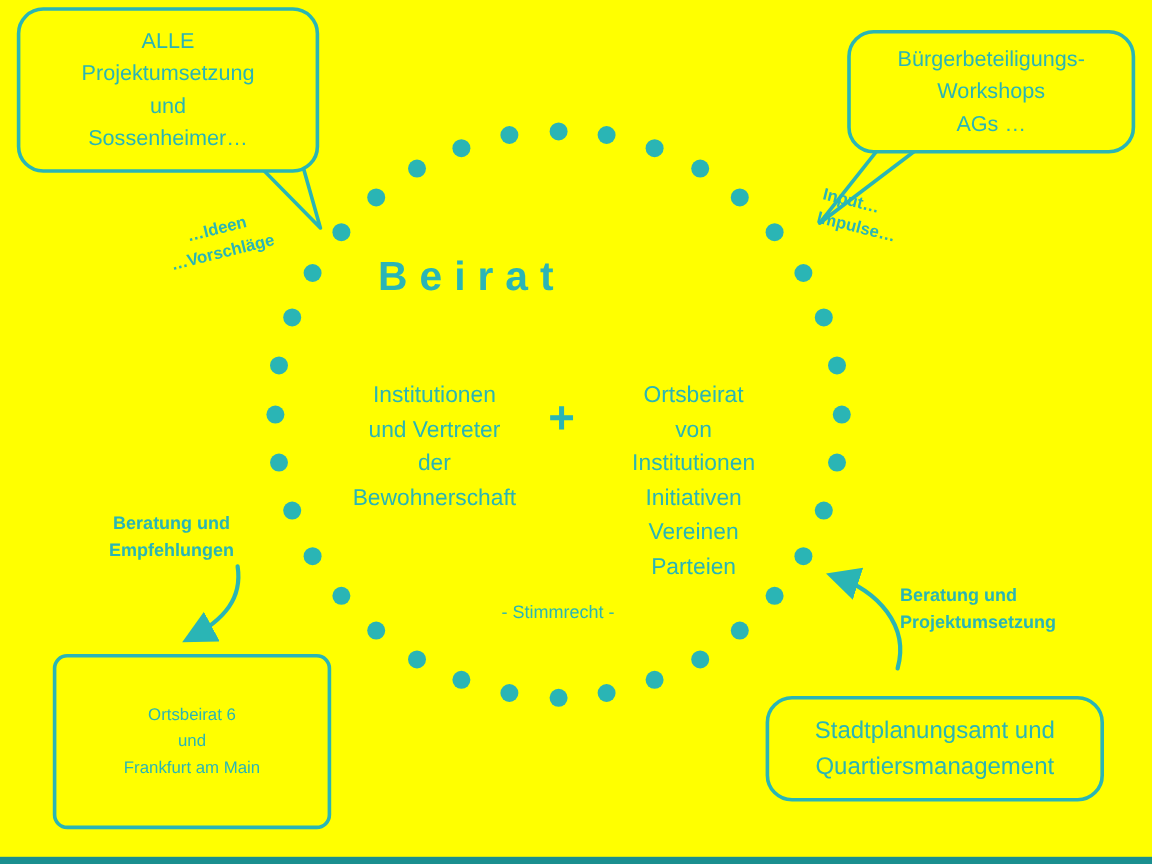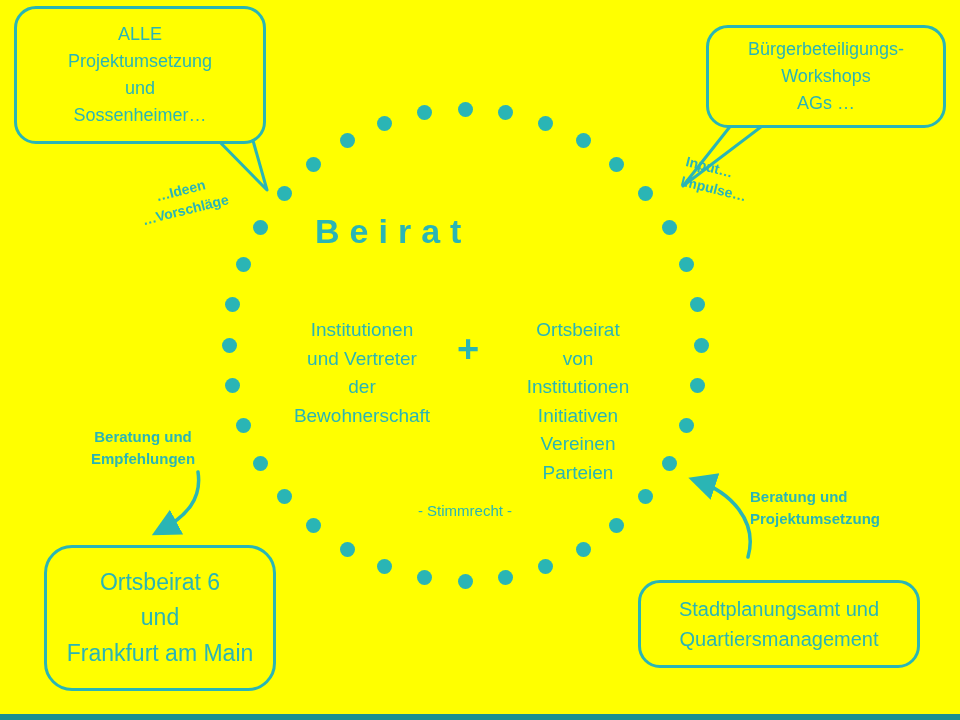--- a/index.html
+++ b/index.html
@@ -11,21 +11,21 @@
 
   svg.overlay { position:absolute; left:0; top:0; width:960px; height:720px; z-index:1; pointer-events:none; }
   .tail { fill:var(--bg); stroke:var(--accent); stroke-width:3; stroke-linejoin:round; }
   .arrow { fill:none; stroke:var(--accent); stroke-width:3.5; stroke-linecap:round; }
   .arrow-head { fill:var(--accent); }
 
   .bubble, .box { position:absolute; border:3px solid var(--accent); background:var(--bg);
     text-align:center; display:flex; flex-direction:column; justify-content:center; z-index:2; }
   .bubble.tl { left:14px; top:6px;  width:252px; height:138px; border-radius:22px; font-size:18px; line-height:1.5; }
   .bubble.tr { left:706px; top:25px; width:240px; height:103px; border-radius:22px; font-size:18px; line-height:1.5; }
-  .box.bl { left:44px;  top:545px; width:232px; height:146px; border-radius:28px; font-size:23px; line-height:1.55; }
+  .box.bl { left:44px;  top:545px; width:232px; height:146px; border-radius:12px; font-size:14px; line-height:1.55; }
   .box.br { left:638px; top:580px; width:282px; height:88px;  border-radius:22px; font-size:20px; line-height:1.5; }
 
   .title { position:absolute; left:315px; top:212px; width:300px; text-align:left;
     font-size:34px; font-weight:bold; letter-spacing:10px; z-index:2; }
   .col { position:absolute; text-align:center; font-size:19px; line-height:1.5; z-index:2; }
   .col.residents    { left:262px; top:316px; width:200px; }
   .col.institutions { left:478px; top:316px; width:200px; }
   .plus { position:absolute; left:440px; top:328px; width:56px; text-align:center;
     font-size:38px; font-weight:bold; z-index:2; }
   .footnote { position:absolute; left:365px; top:502px; width:200px; text-align:center; font-size:15px; z-index:2; }

